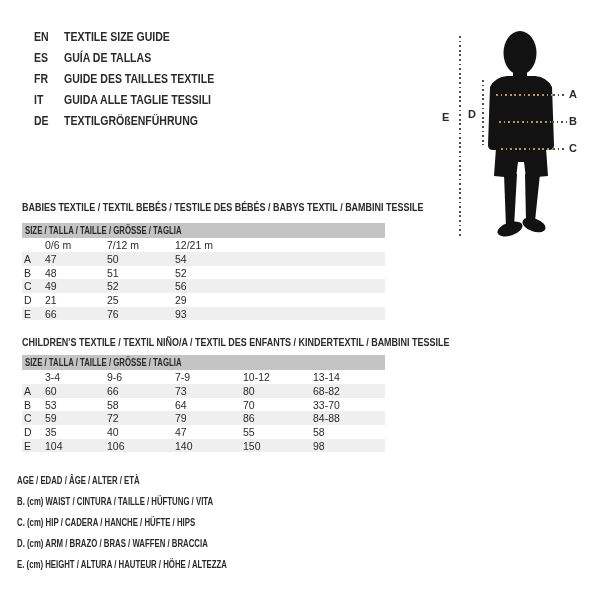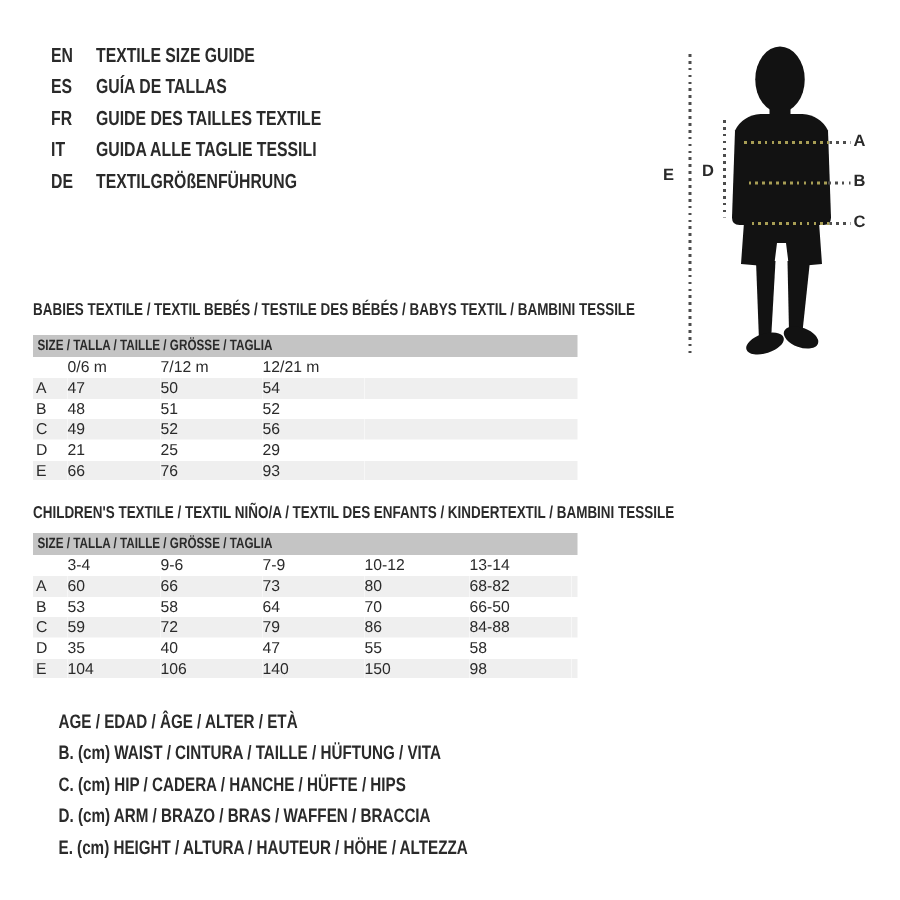--- a/index.html
+++ b/index.html
@@ -29,21 +29,21 @@
               font-size:10.5px;}
   .size-table th,.size-table td{padding:0;font-weight:400;overflow:hidden;}
   .size-table tr.bar th{background:var(--header-bar-bg,#c4c4c4);height:15px;text-align:left;
                         font-size:10px;font-weight:700;padding-left:3px;}
   .size-table tr.colhdr th{height:14px;text-align:left;}
   .size-table tbody td{height:13.7px;text-align:left;}
   .size-table td.rowletter{text-align:left;padding-left:2px;}
   .size-table tbody tr:nth-child(odd){background:var(--zebra-row-bg,#efefef);}
 
   
-  .legend{position:absolute;left:39px;top:470px;font-size:13px;font-weight:700;}
+  .legend{position:absolute;left:17px;top:470px;font-size:10px;font-weight:700;}
   .legend-line{height:21px;line-height:21px;}
 </style>
 </head>
 <body>
 
 <div class="page">
 
   <div class="lang-list">
 
       <div class="lang-row">
@@ -200,21 +200,21 @@
           <td>68-82</td>
           <td></td>
         </tr>
 
         <tr>
           <td class="rowletter">B</td>
           <td>53</td>
           <td>58</td>
           <td>64</td>
           <td>70</td>
-          <td>66-50</td>
+          <td>33-70</td>
           <td></td>
         </tr>
 
         <tr>
           <td class="rowletter">C</td>
           <td>59</td>
           <td>72</td>
           <td>79</td>
           <td>86</td>
           <td>84-88</td>

